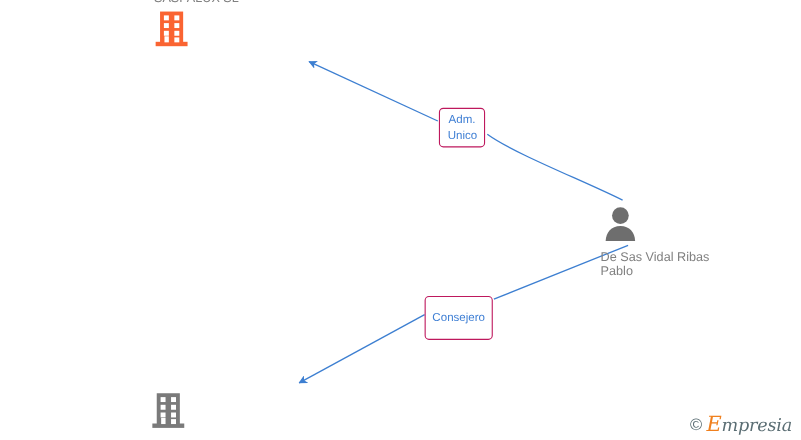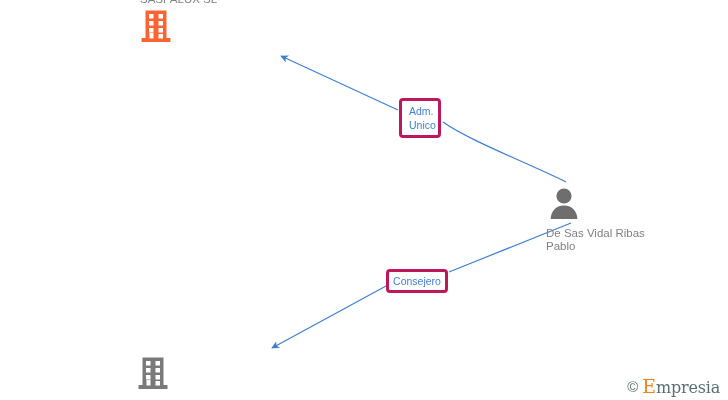--- a/index.html
+++ b/index.html
@@ -61,60 +61,61 @@
     width: 110px;
   }
   #person-node .node-label {
     margin-top: 3px;
     white-space: normal;
   }
 
   
   .edge-label {
     position: absolute;
-    border: 3px solid #be185d;
+    border: 1px solid #be185d;
     border-radius: 4px;
     background: #ffffff;
     color: #3f7fd4;
     font-size: 10.5px;
     line-height: 14px;
     text-align: center;
     padding: 3px 7px;
     box-sizing: border-box;
     white-space: pre-line;
   }
   #label-adm-unico {
     left: 399px;
     top: 98px;
     width: 42px;
   }
   #label-consejero {
     left: 386px;
     top: 269px;
     width: 62px;
-    padding: 2px 4px;
+    padding: 12px 4px;
   }
 
   
   #watermark {
     position: absolute;
     right: 8px;
     bottom: 4px;
     display: flex;
     align-items: center;
     gap: 4px;
     font-size: 15px;
   }
   #watermark .wm-copy {
     color: #5b6e74;
     font-size: 15px;
     line-height: 1;
   }
   #watermark .wm-name {
     font-family: "DejaVu Serif", serif;
+    font-style: italic;
     font-size: 16px;
     line-height: 1;
     color: #5b6e74;
     letter-spacing: -0.2px;
   }
   #watermark .wm-name .wm-first {
     color: #f0801e;
     font-size: 19px;
   }
 </style>

